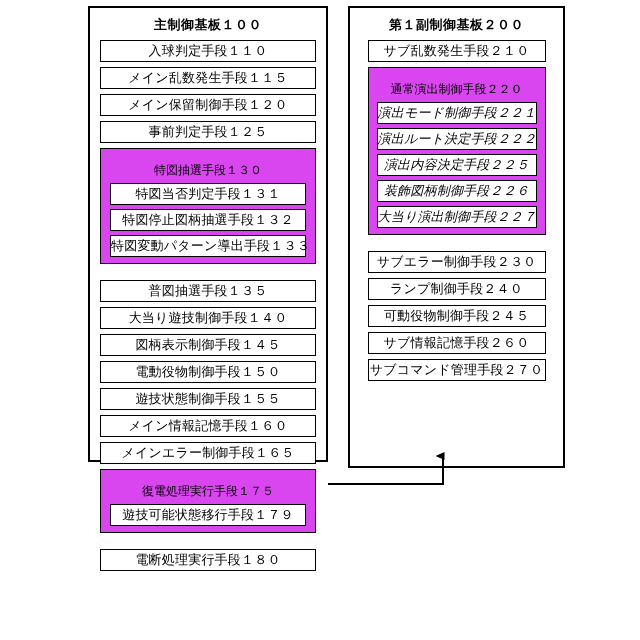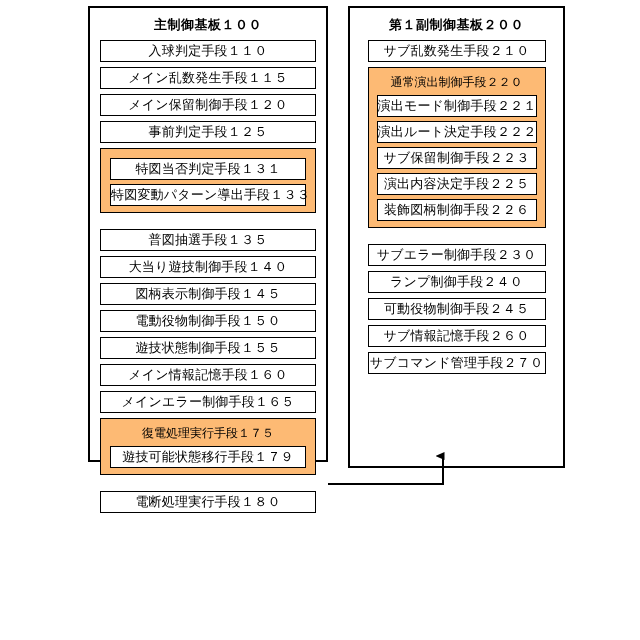--- a/index.html
+++ b/index.html
@@ -64,34 +64,34 @@
     margin: 5px auto;
     letter-spacing: 0.2px;
   }
   #panel-main .box { width: 216px; }
   #panel-sub .box  { width: 178px; }
 
   
   .group {
     border: 1.5px solid #000;
     box-sizing: border-box;
-    background: #fdba74;
+    background: #d946ef;
     margin: 5px auto;
-    padding: 5px 0 2px 0;
+    padding: 12px 0 2px 0;
   }
   #panel-main .group { width: 216px; }
   #panel-sub  .group { width: 178px; }
 
   .group .box {
     height: 22px;
     line-height: 20px;
     margin: 4px auto;
   }
   #panel-main .group .box { width: 196px; }
-  #panel-sub  .group .box { width: 160px; }
+  #panel-sub  .group .box { width: 160px; font-style: italic; }
 
   .group .group-head {
     text-align: center;
     font-size: 12px;
     line-height: 18px;
     margin-bottom: 2px;
     white-space: nowrap;
   }
 
   .spacer-sm { height: 6px; }
@@ -111,21 +111,23 @@
 
   <div class="panel" id="panel-main">
     <div class="panel-title">主制御基板１００</div>
 
     <div class="box">入球判定手段１１０</div>
     <div class="box">メイン乱数発生手段１１５</div>
     <div class="box">メイン保留制御手段１２０</div>
     <div class="box">事前判定手段１２５</div>
 
     <div class="group">
+      <div class="group-head">特図抽選手段１３０</div>
       <div class="box">特図当否判定手段１３１</div>
+      <div class="box">特図停止図柄抽選手段１３２</div>
       <div class="box">特図変動パターン導出手段１３３</div>
     </div>
 
     <div class="spacer-sm"></div>
 
     <div class="box">普図抽選手段１３５</div>
     <div class="box">大当り遊技制御手段１４０</div>
     <div class="box">図柄表示制御手段１４５</div>
     <div class="box">電動役物制御手段１５０</div>
     <div class="box">遊技状態制御手段１５５</div>
@@ -144,23 +146,23 @@
 
   <div class="panel" id="panel-sub">
     <div class="panel-title">第１副制御基板２００</div>
 
     <div class="box">サブ乱数発生手段２１０</div>
 
     <div class="group">
       <div class="group-head">通常演出制御手段２２０</div>
       <div class="box">演出モード制御手段２２１</div>
       <div class="box">演出ルート決定手段２２２</div>
-      <div class="box">サブ保留制御手段２２３</div>
       <div class="box">演出内容決定手段２２５</div>
       <div class="box">装飾図柄制御手段２２６</div>
+      <div class="box">大当り演出制御手段２２７</div>
     </div>
 
     <div class="spacer-sm"></div>
 
     <div class="box">サブエラー制御手段２３０</div>
     <div class="box">ランプ制御手段２４０</div>
     <div class="box">可動役物制御手段２４５</div>
     <div class="box">サブ情報記憶手段２６０</div>
     <div class="box" id="sub-command-manager">サブコマンド管理手段２７０</div>
   </div>

